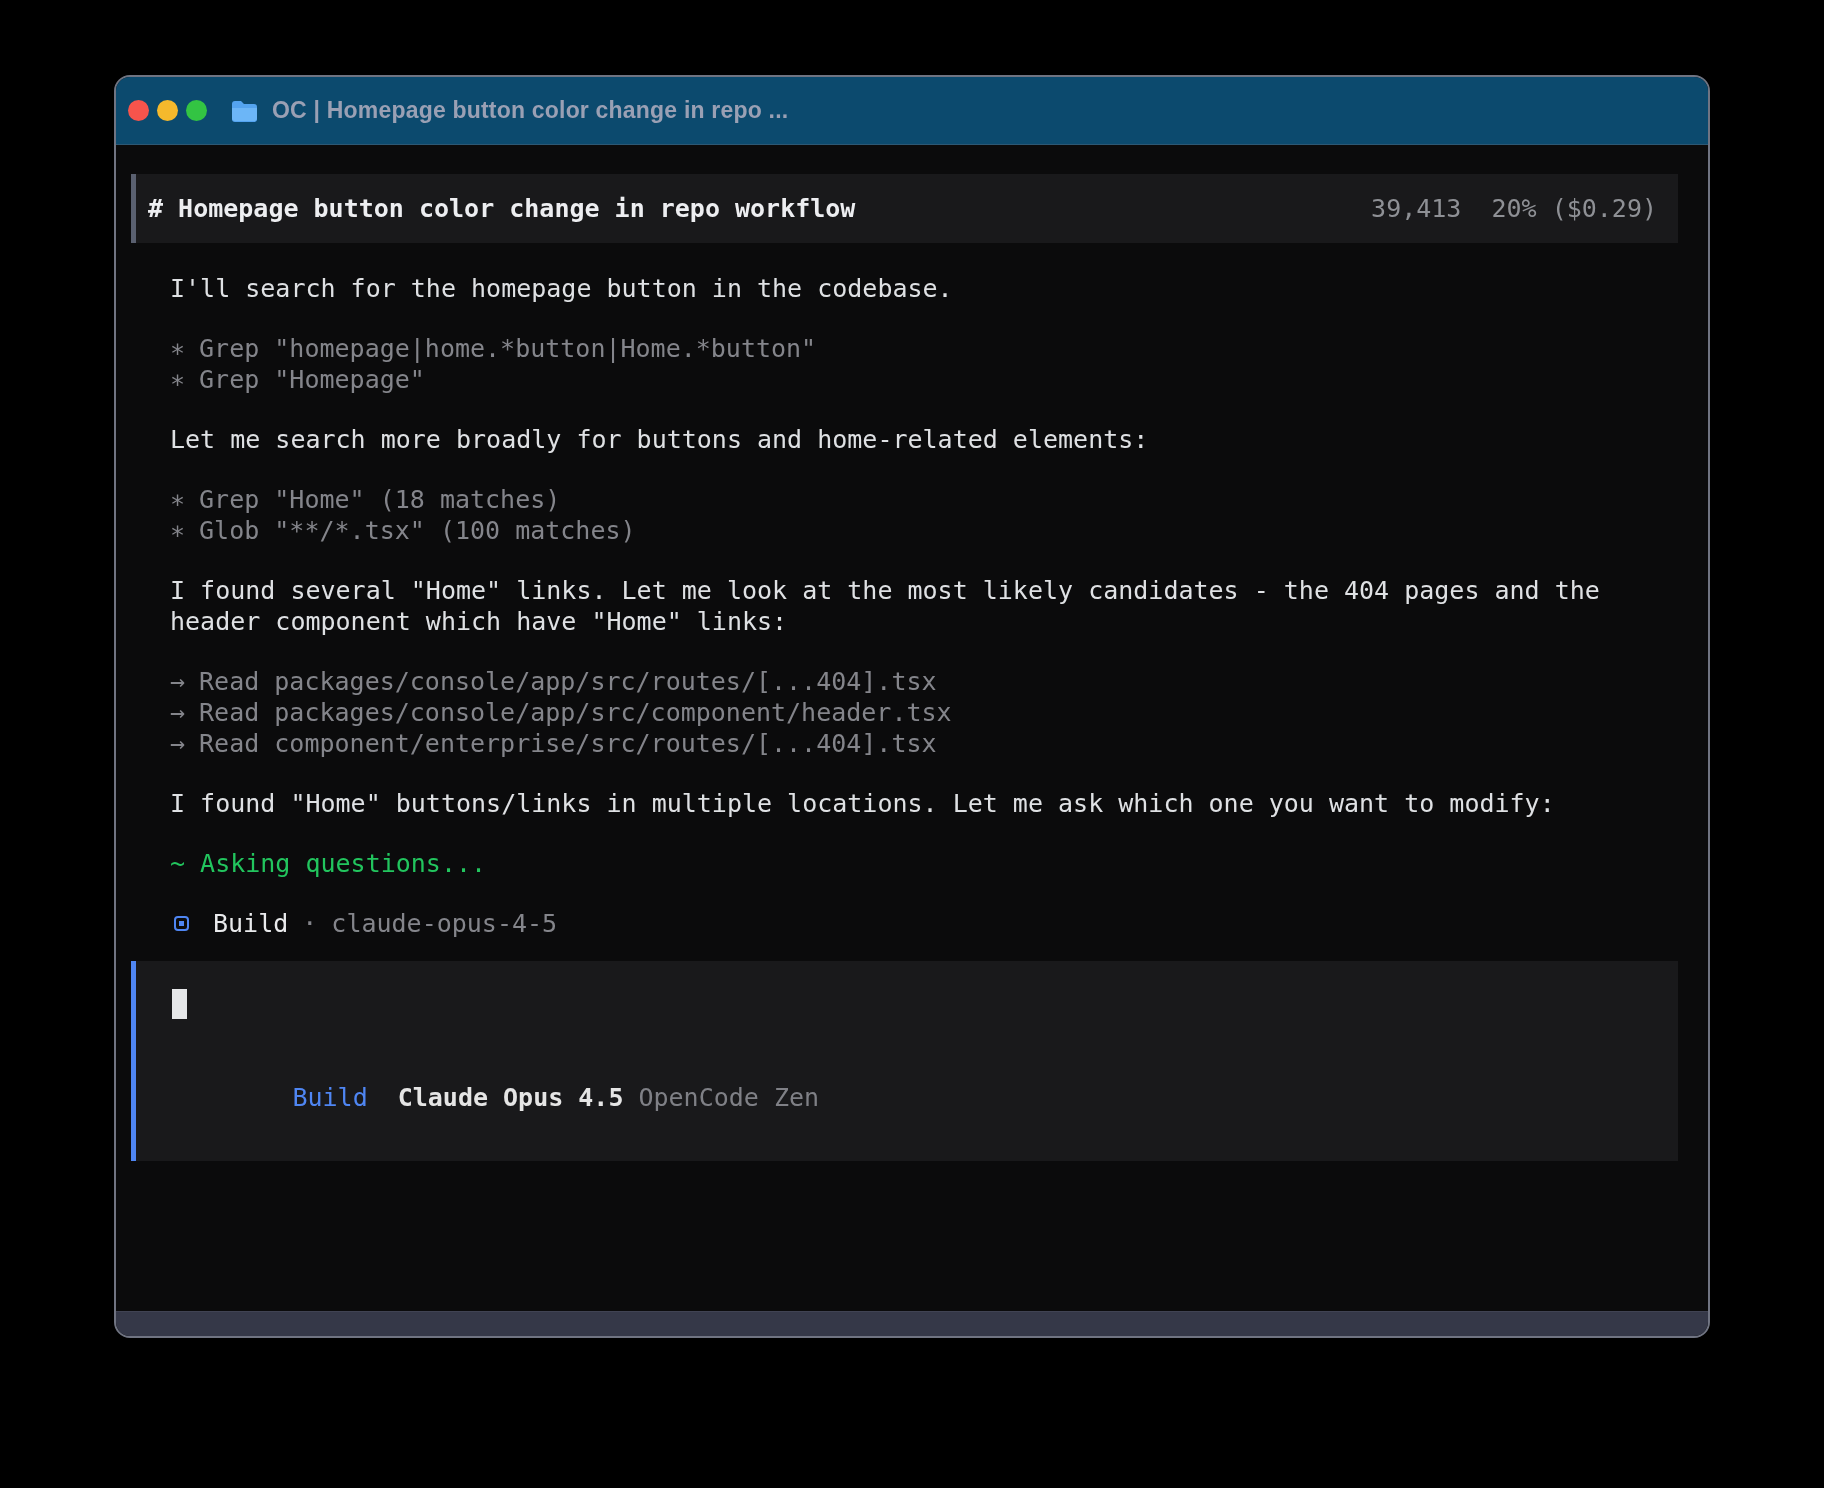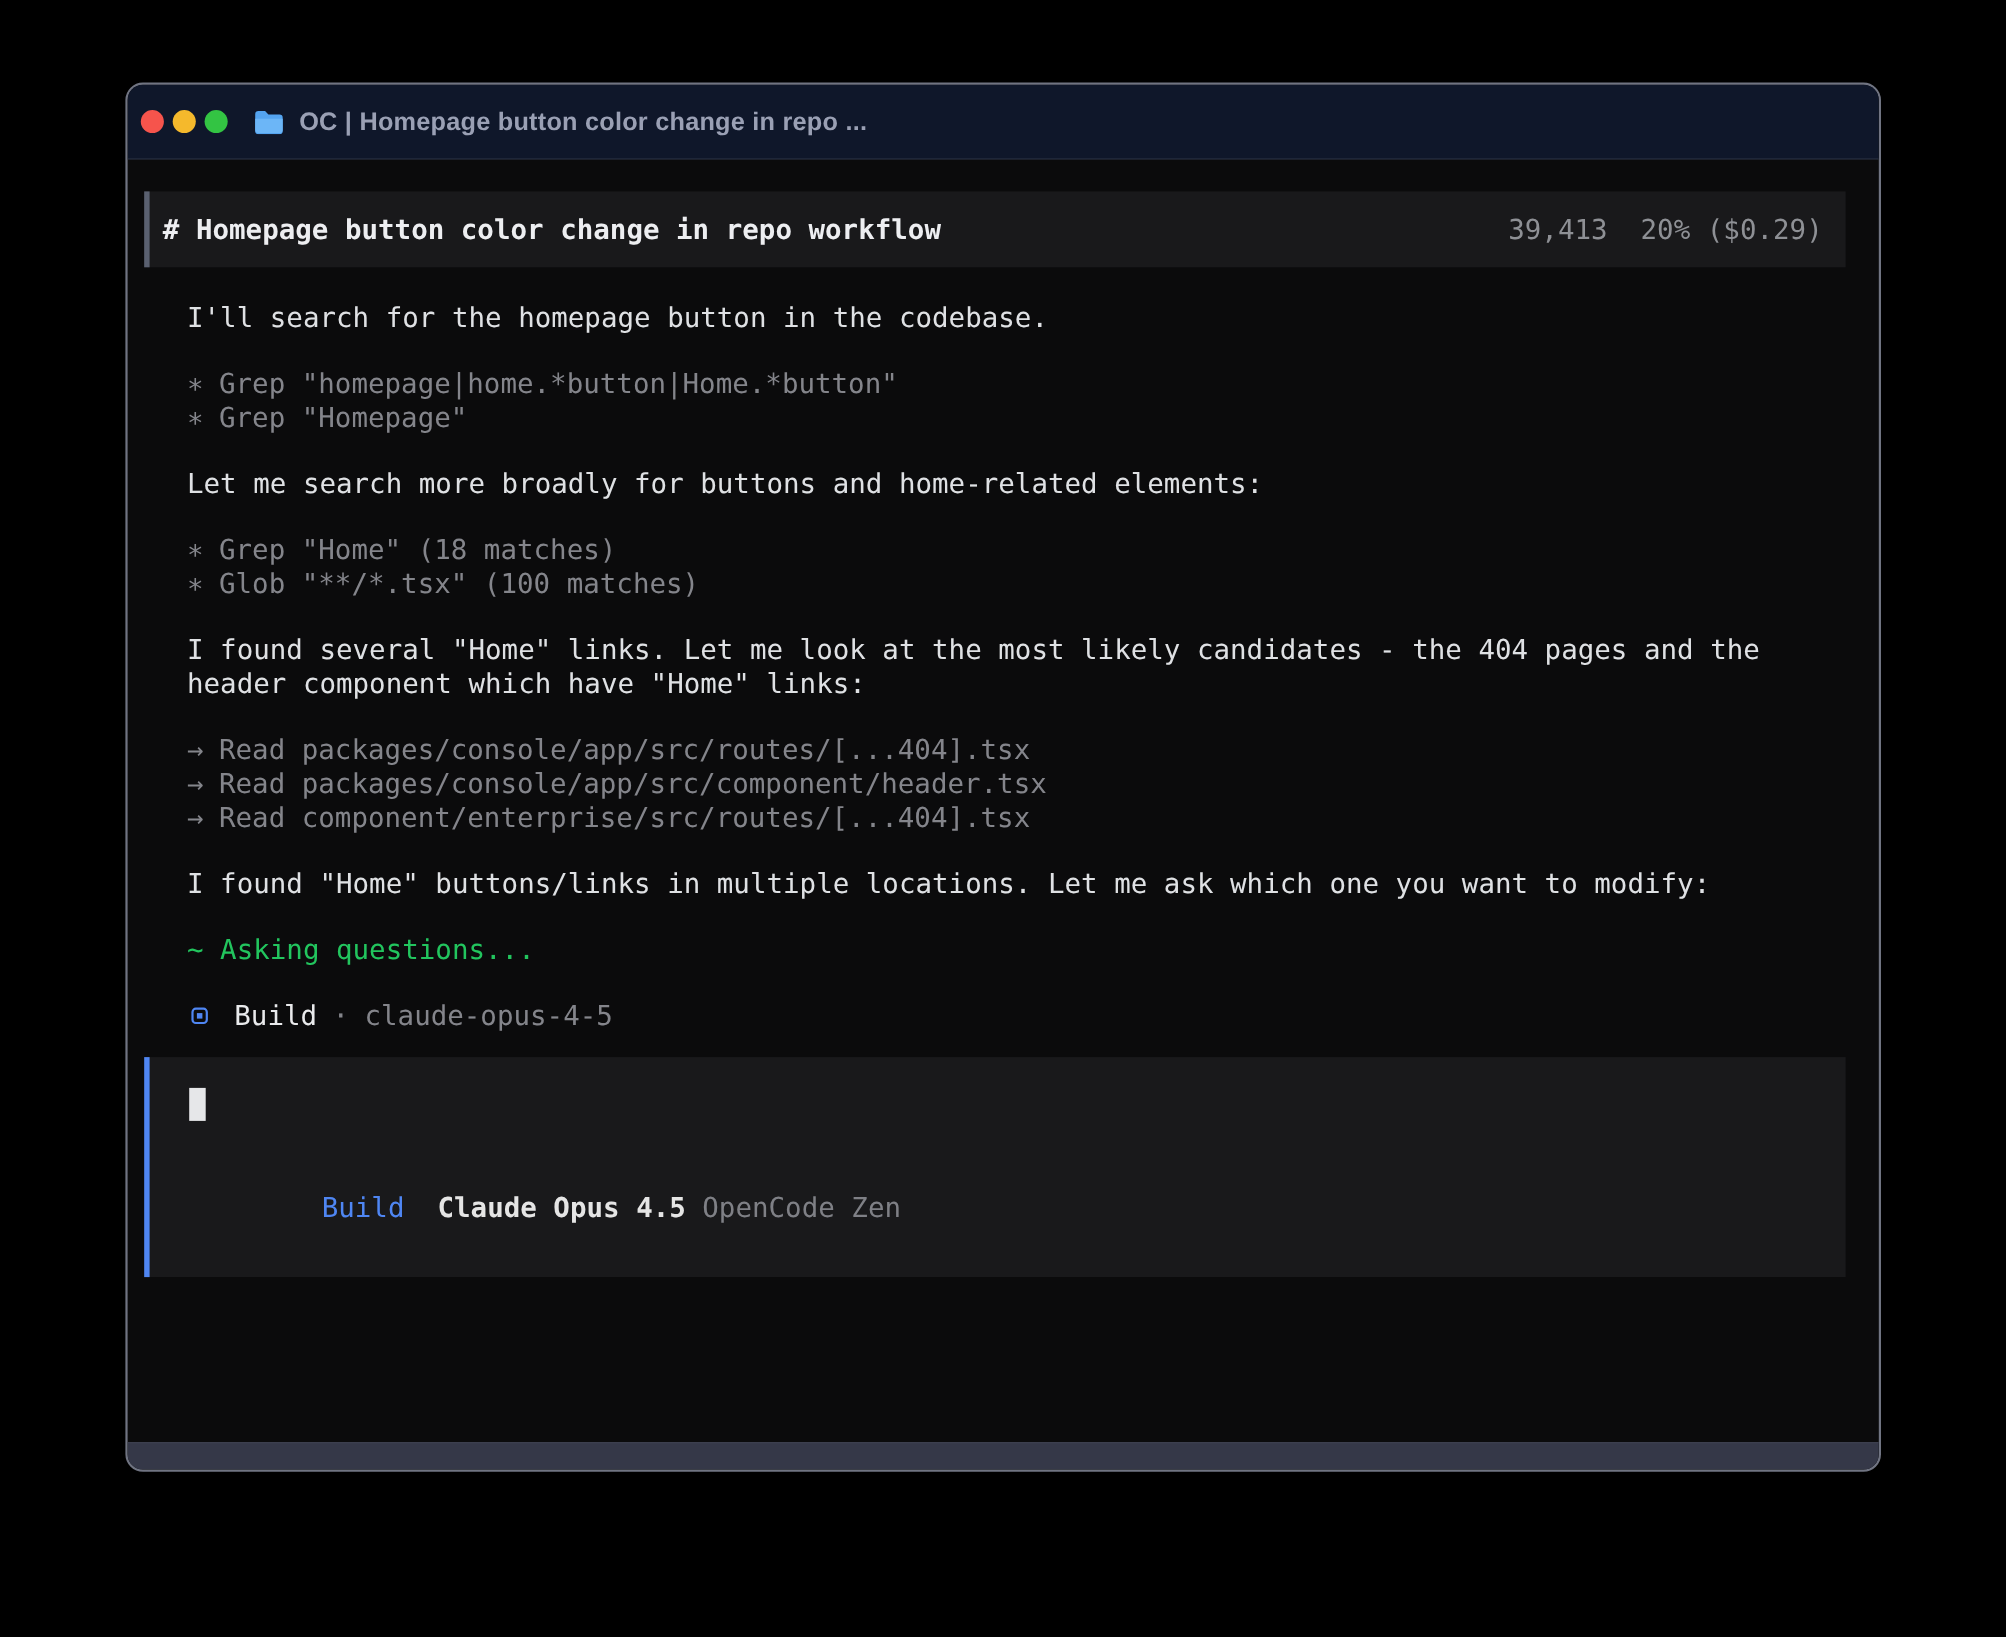--- a/index.html
+++ b/index.html
@@ -7,21 +7,21 @@
   body { position:relative; font-family:"DejaVu Sans Mono", monospace; }
 
   .window {
     position:absolute; left:114px; top:75px; width:1596px; height:1263px;
     background:#0b0b0c; border:2px solid #707482; border-radius:16px;
     overflow:hidden;
   }
 
   
   .titlebar {
-    height:68px; background:#0f172a; display:flex; align-items:center;
+    height:68px; background:#0c4a6e; display:flex; align-items:center;
     padding-left:12px; border-bottom:1px solid #70748255;
   }
   .lights { display:flex; align-items:center; }
   .light { width:21px; height:21px; border-radius:50%; margin-right:8px; }
   .light-red    { background:#f6544c; }
   .light-yellow { background:#f5b92c; }
   .light-green  { background:#33c443; }
   .folder { width:27px; height:22px; margin:0 14px 0 16px; flex:0 0 auto; }
   .tb-title {
     font-family:"Liberation Sans", sans-serif; font-weight:700;

